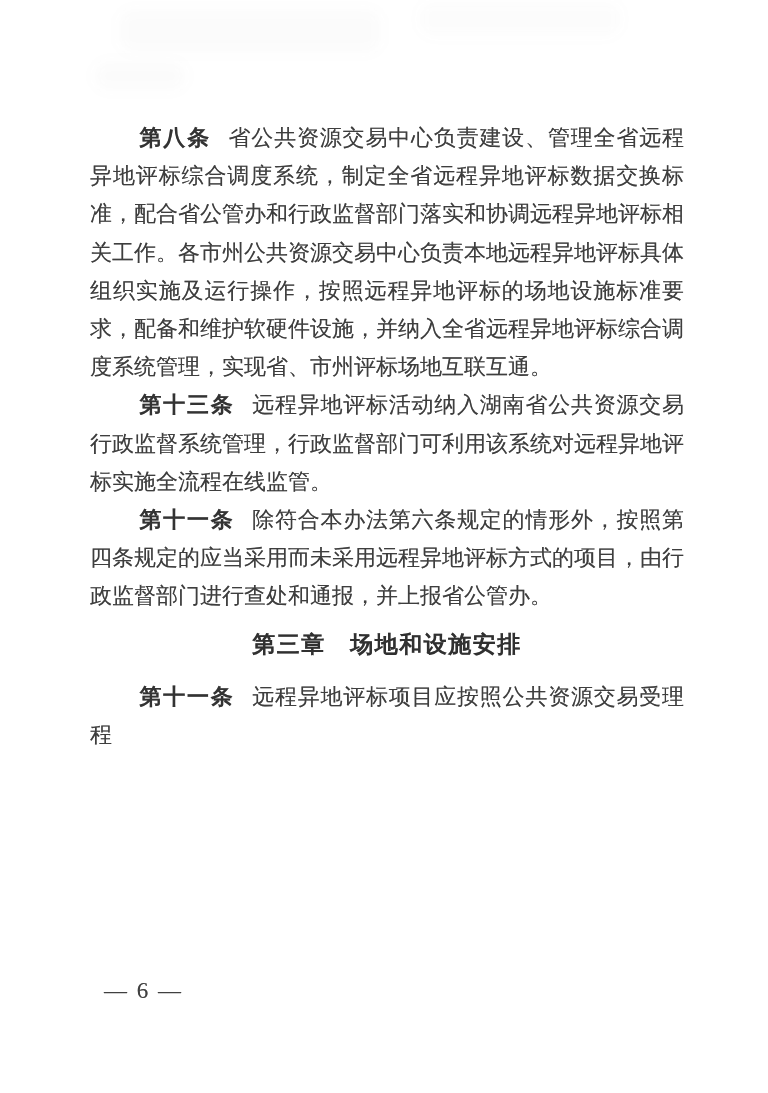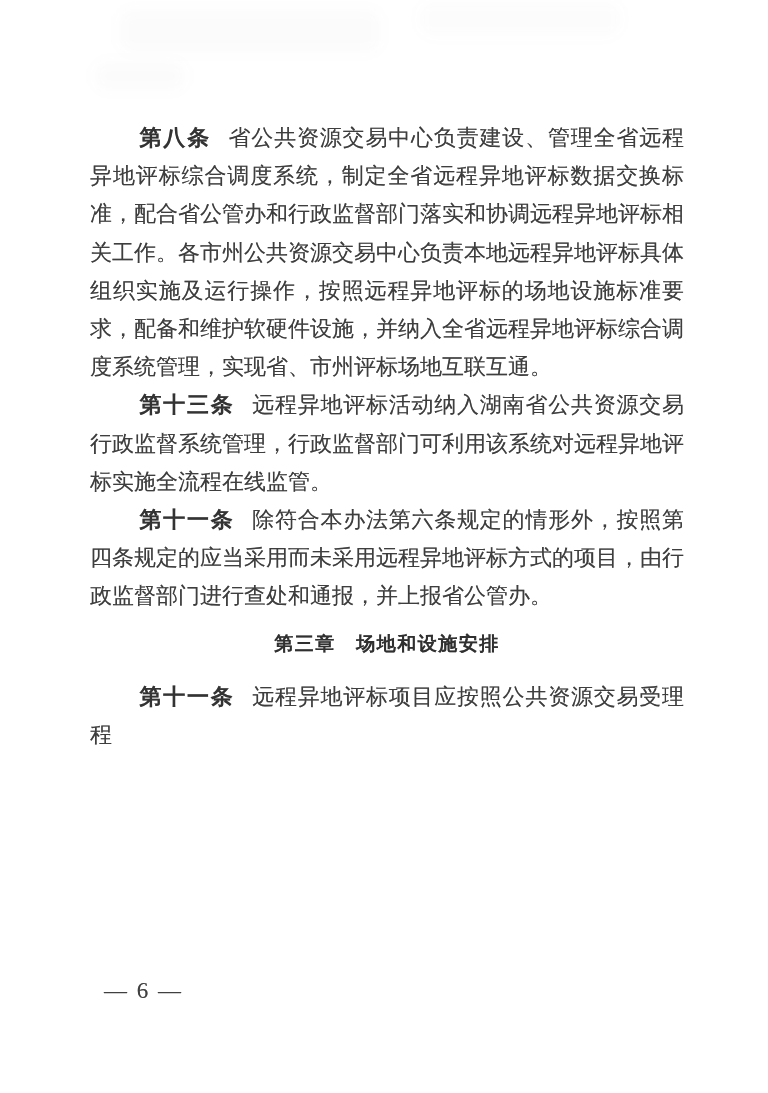--- a/index.html
+++ b/index.html
@@ -47,21 +47,21 @@
     font-weight: bold;
     color: #333333;
     margin-right: 0.8em;
     letter-spacing: 1px;
   }
   .chapter {
     margin: 9px 0 15px 0;
     text-align: center;
     text-indent: 0;
     font-family: "Liberation Sans", sans-serif;
-    font-size: 19px;
+    font-size: 23px;
     font-weight: bold;
     color: #303030;
     letter-spacing: 1.5px;
     line-height: 38.2px;
   }
   .page-number {
     position: absolute;
     left: 104px;
     top: 978px;
     font-size: 23px;

